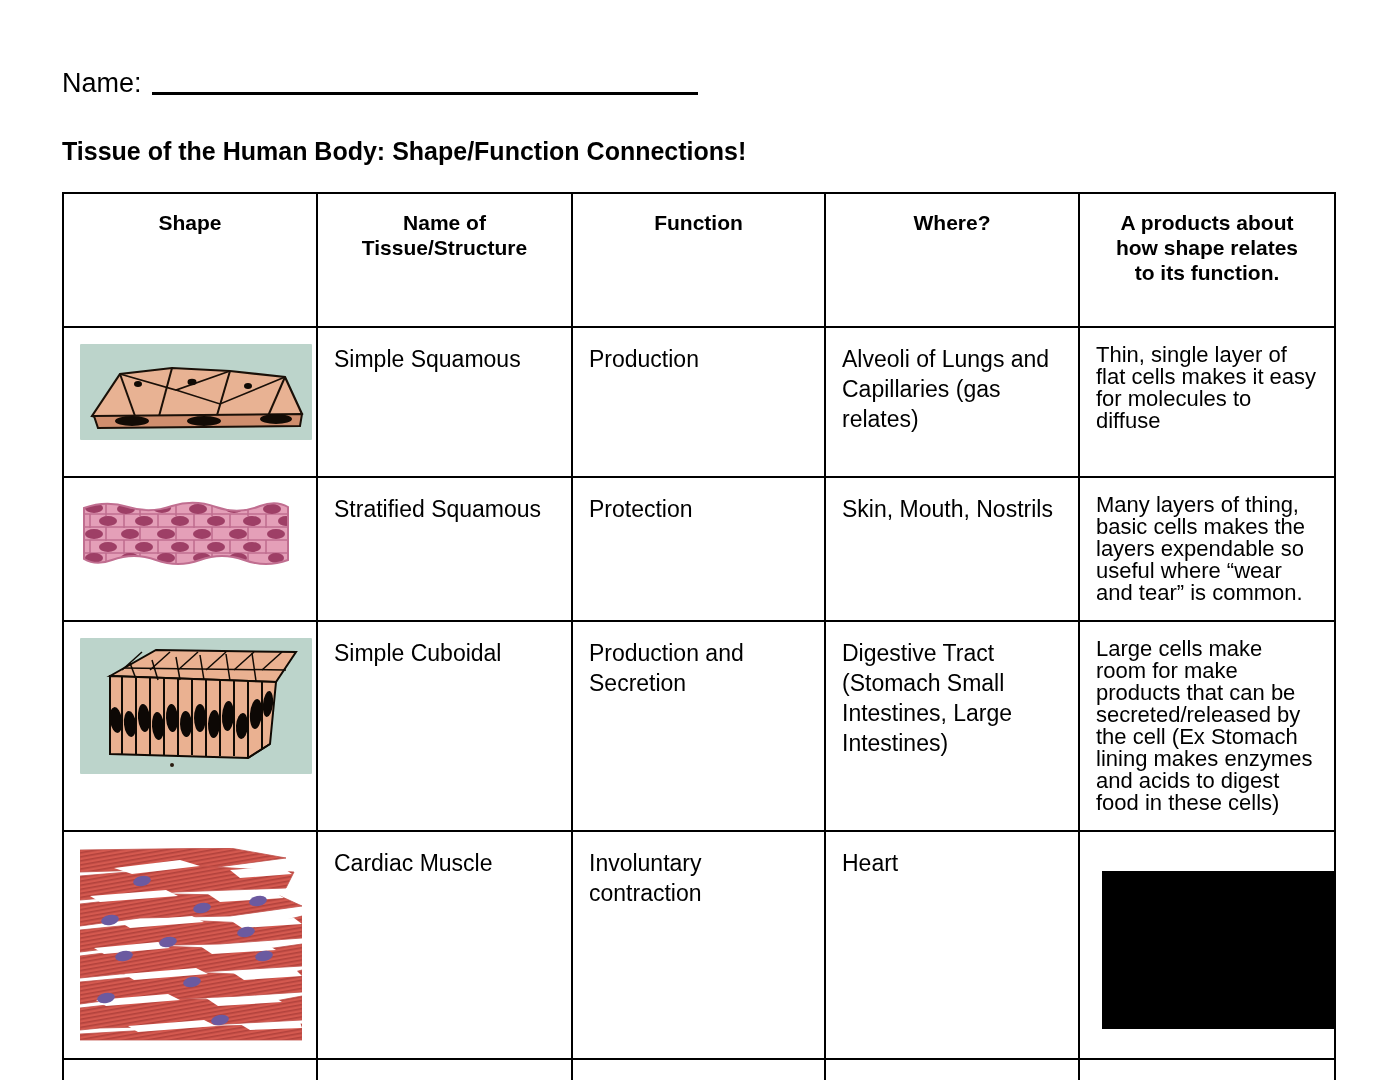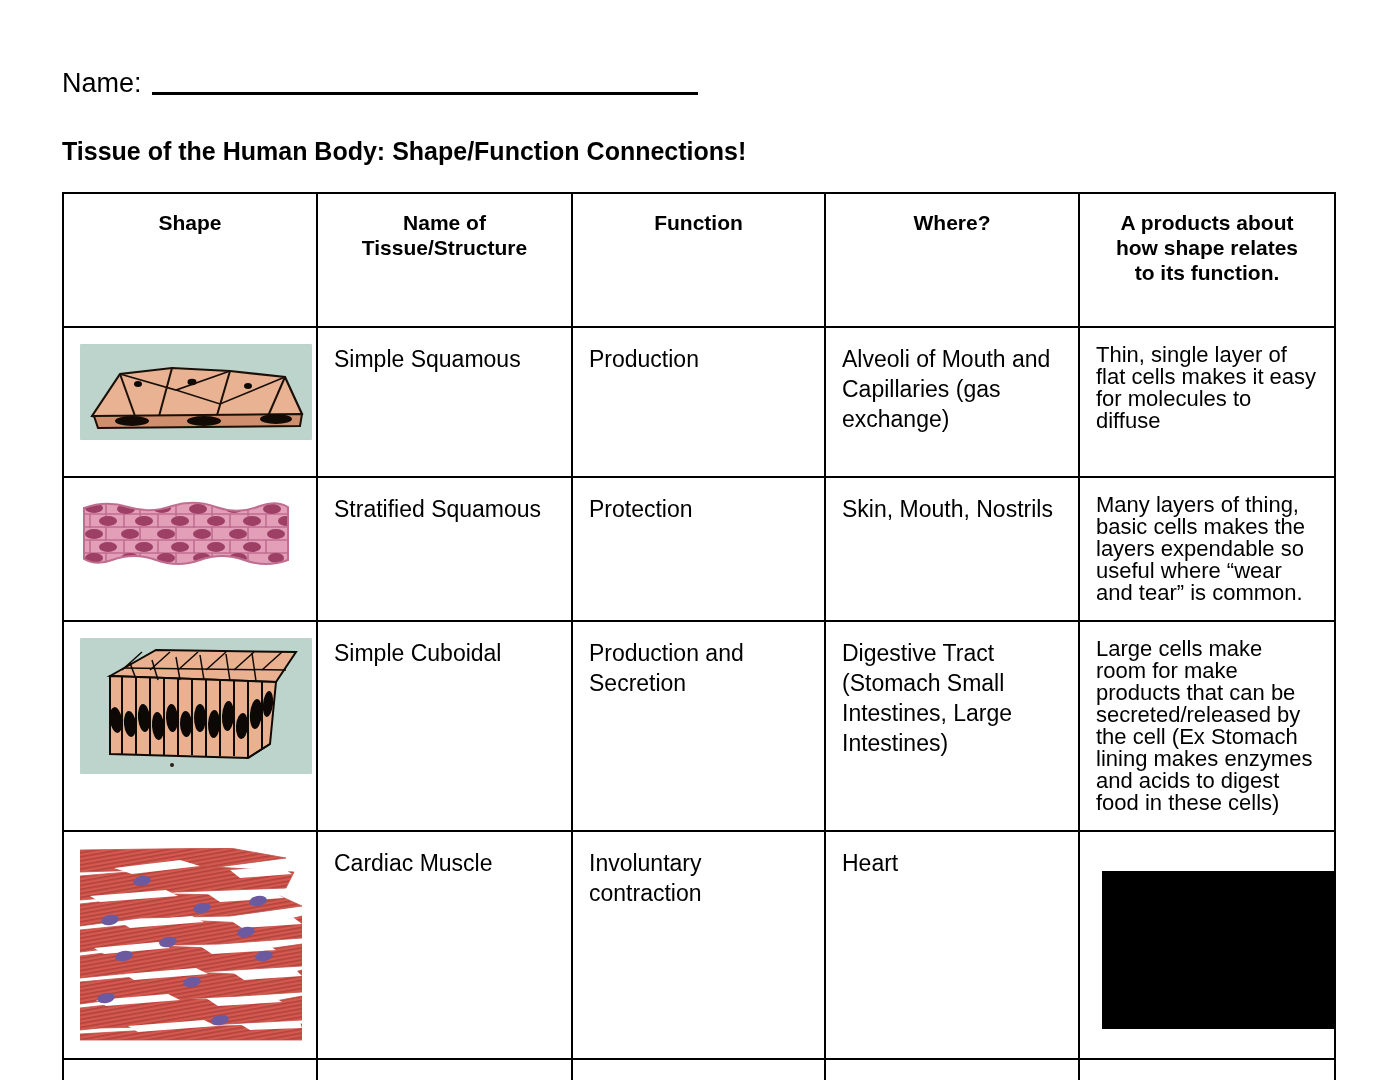--- a/index.html
+++ b/index.html
@@ -195,21 +195,21 @@
               <ellipse cx="168" cy="42" rx="4" ry="3" fill="#100a04"></ellipse>
               <path d="M14 72 L222 70 L220 82 L18 84 Z" fill="#cf8e6e" stroke="#1a1008" stroke-width="2"></path>
               <ellipse cx="52" cy="77" rx="17" ry="5" fill="#120b05"></ellipse>
               <ellipse cx="124" cy="77" rx="17" ry="5" fill="#120b05"></ellipse>
               <ellipse cx="196" cy="75" rx="16" ry="5" fill="#120b05"></ellipse>
             </g>
           </svg>
         </td>
         <td class="cell-text">Simple Squamous</td>
         <td class="cell-text">Production</td>
-        <td class="cell-text">Alveoli of Mouth and Capillaries (gas exchange)</td>
+        <td class="cell-text">Alveoli of Lungs and Capillaries (gas relates)</td>
         <td class="cell-stmt">Thin, single layer of flat cells makes it easy for molecules to diffuse</td>
       </tr>
 
       <tr class="row-h2">
         <td class="cell-img fig-wrap-strat">
           <svg class="tissue-fig fig-stratified" viewBox="0 0 212 78">
             <defs>
               <clipPath id="stratClip">
                 <path d="M4 14 Q26 6 48 13 Q70 20 92 12 Q114 5 136 13 Q158 21 180 12 Q196 6 208 13 L208 66 Q186 74 164 66 Q142 58 120 66 Q98 74 76 66 Q54 58 32 66 Q16 72 4 65 Z"></path>
               </clipPath>

